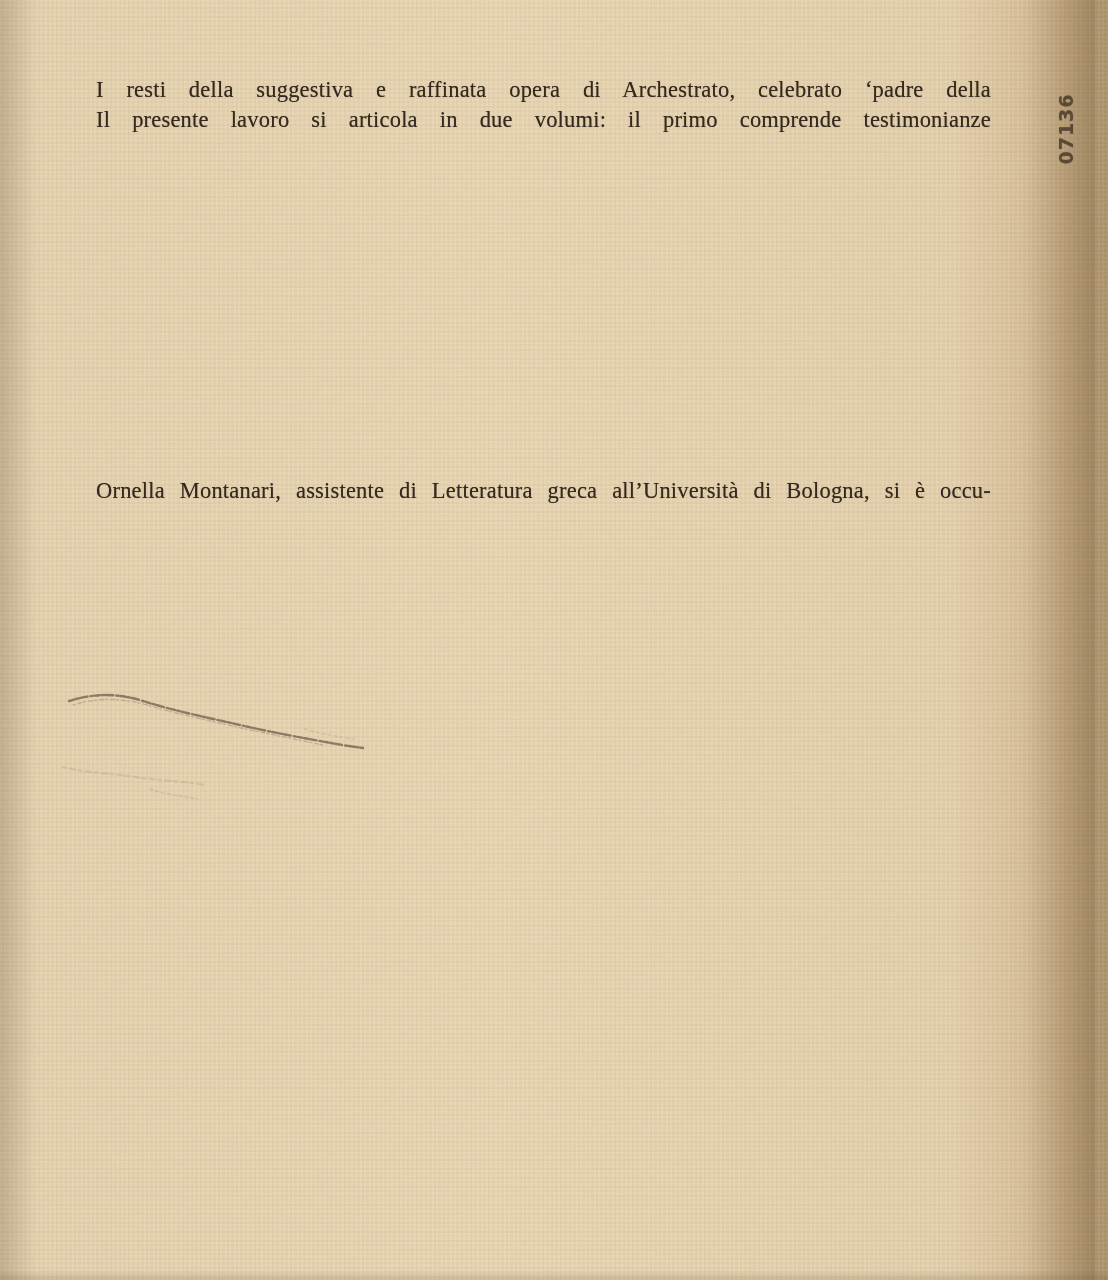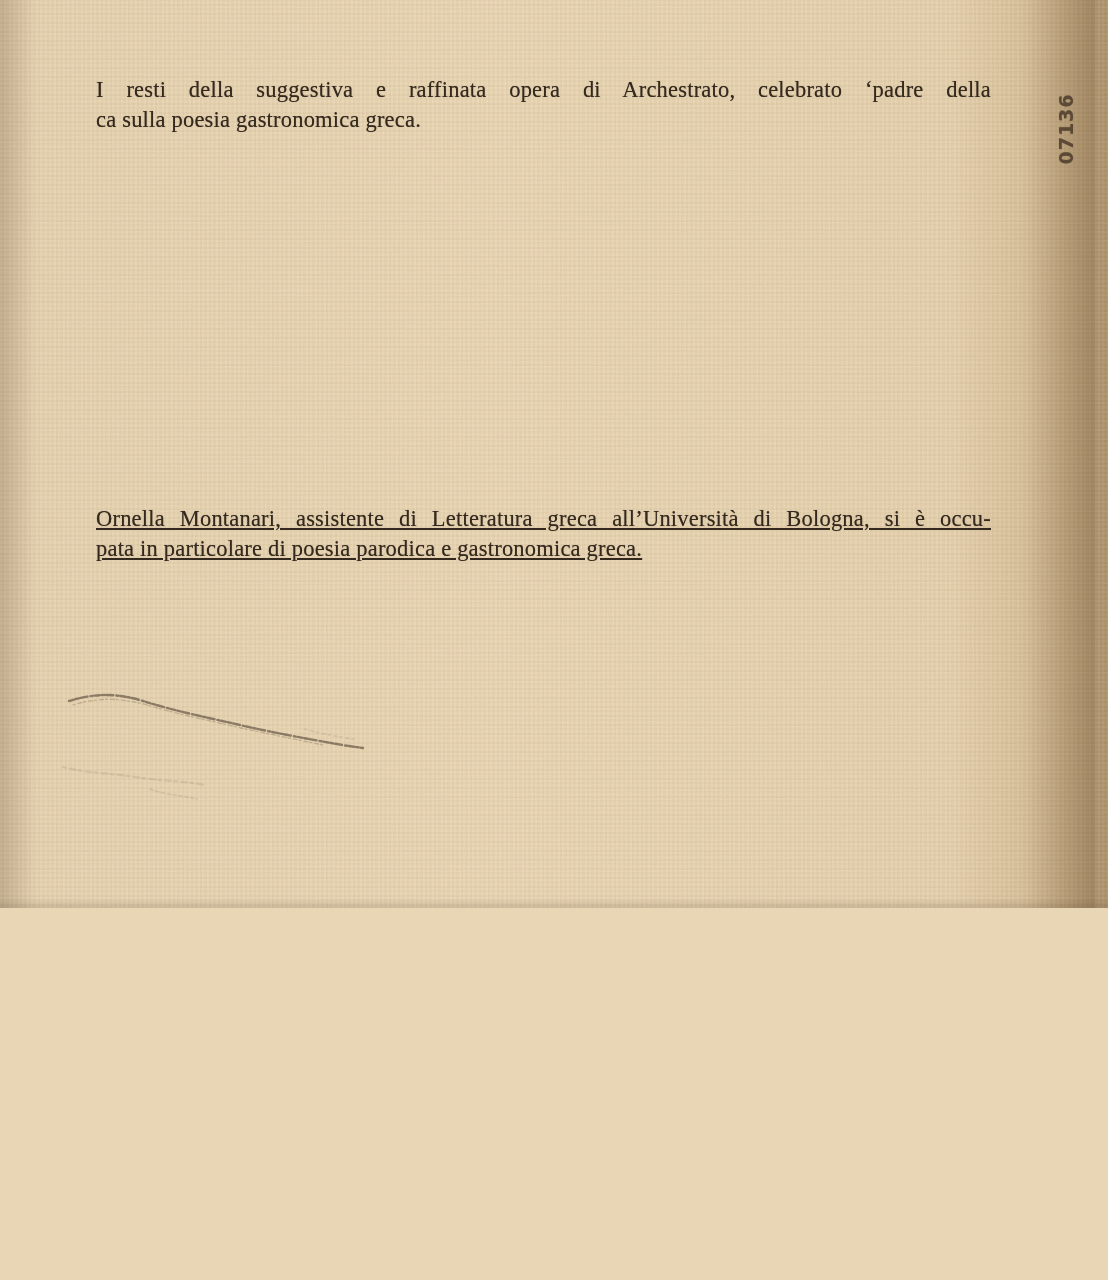--- a/index.html
+++ b/index.html
@@ -4,21 +4,21 @@
 <title>Scanned book back cover</title>
 <style>
   html, body {
     margin: 0;
     padding: 0;
     background: #e9d6b4;
   }
   .page {
     position: relative;
     width: 1108px;
-    height: 908px;
+    height: 1280px;
     overflow: hidden;
     background-color: #e9d6b4;
     background-image:
       repeating-linear-gradient(90deg,
         rgba(255,248,232,0.06) 0px 2px,
         rgba(146,117,82,0.05) 2px 4px,
         rgba(255,248,232,0.04) 4px 6px,
         rgba(146,117,82,0.035) 6px 9px),
       repeating-linear-gradient(0deg,
         rgba(255,248,232,0.06) 0px 2px,
@@ -65,21 +65,21 @@
     position: absolute;
     left: 96px;
     width: 895px;
     font-size: 22.5px;
     line-height: 29.6px;
     color: #34291e;
     letter-spacing: 0.2px;
     text-shadow: 0 0 0.7px rgba(52,41,30,0.55);
   }
   .blurb { top: 75px; }
-  .author-note { top: 504px; text-decoration: underline; }
+  .author-note { top: 476px; }
   .jline {
     text-align: justify;
     text-align-last: justify;
   }
   .jline.last {
     text-align: left;
     text-align-last: left;
   }
   .catalog-number {
     position: absolute;
@@ -120,26 +120,25 @@
     <rect width="1108" height="1280" filter="url(#weave-f)" opacity="0.22"></rect>
   </svg>
 
   <div class="left-shade"></div>
   <div class="right-shade"></div>
   <div class="spine-edge"></div>
   <div class="bottom-shade"></div>
 
   <div class="blurb">
     <div class="jline">I resti della suggestiva e raffinata opera di Archestrato, celebrato ‘padre della</div>
-    <div class="jline last">ca sulla poesia gastronomica greca.</div>
+    <div class="jline">Il presente lavoro si articola in due volumi: il primo comprende testimonianze</div>
   </div>
 
   <div class="author-note">
     <div class="jline">Ornella Montanari, assistente di Letteratura greca all’Università di Bologna, si è occu-</div>
-    <div class="jline last">pata in particolare di poesia parodica e gastronomica greca.</div>
   </div>
 
   <div class="catalog-number">07136</div>
 
   <svg class="scribble" width="340" height="120" viewBox="0 0 340 120" aria-hidden="true">
     <path d="M14 16 C 40 8, 62 8, 88 16 C 120 26, 150 32, 185 40 C 215 47, 248 53, 276 58 C 292 61, 301 62, 308 63" fill="none" stroke="#5c4d3d" stroke-width="2.4" opacity="0.65" stroke-dasharray="5 2 3 2 7 3 2 2" stroke-linecap="round"></path>
     <path d="M18 20 C 44 12, 66 13, 92 20 C 122 29, 152 35, 186 43 C 214 49, 244 55, 268 60" fill="none" stroke="#6a5a48" stroke-width="1.3" opacity="0.3" stroke-dasharray="2 3 4 2" stroke-linecap="round"></path>
     <path d="M8 82 C 30 88, 55 88, 80 92 C 105 96, 130 96, 150 100" fill="none" stroke="#6a5a48" stroke-width="2.2" opacity="0.14" stroke-dasharray="3 4 6 3" stroke-linecap="round"></path>
     <path d="M95 104 C 110 110, 125 110, 142 114" fill="none" stroke="#6a5a48" stroke-width="2" opacity="0.12" stroke-dasharray="3 3" stroke-linecap="round"></path>
     <path d="M250 44 C 265 49, 282 51, 302 55" fill="none" stroke="#6a5a48" stroke-width="1.8" opacity="0.14" stroke-dasharray="2 4 3 3" stroke-linecap="round"></path>

